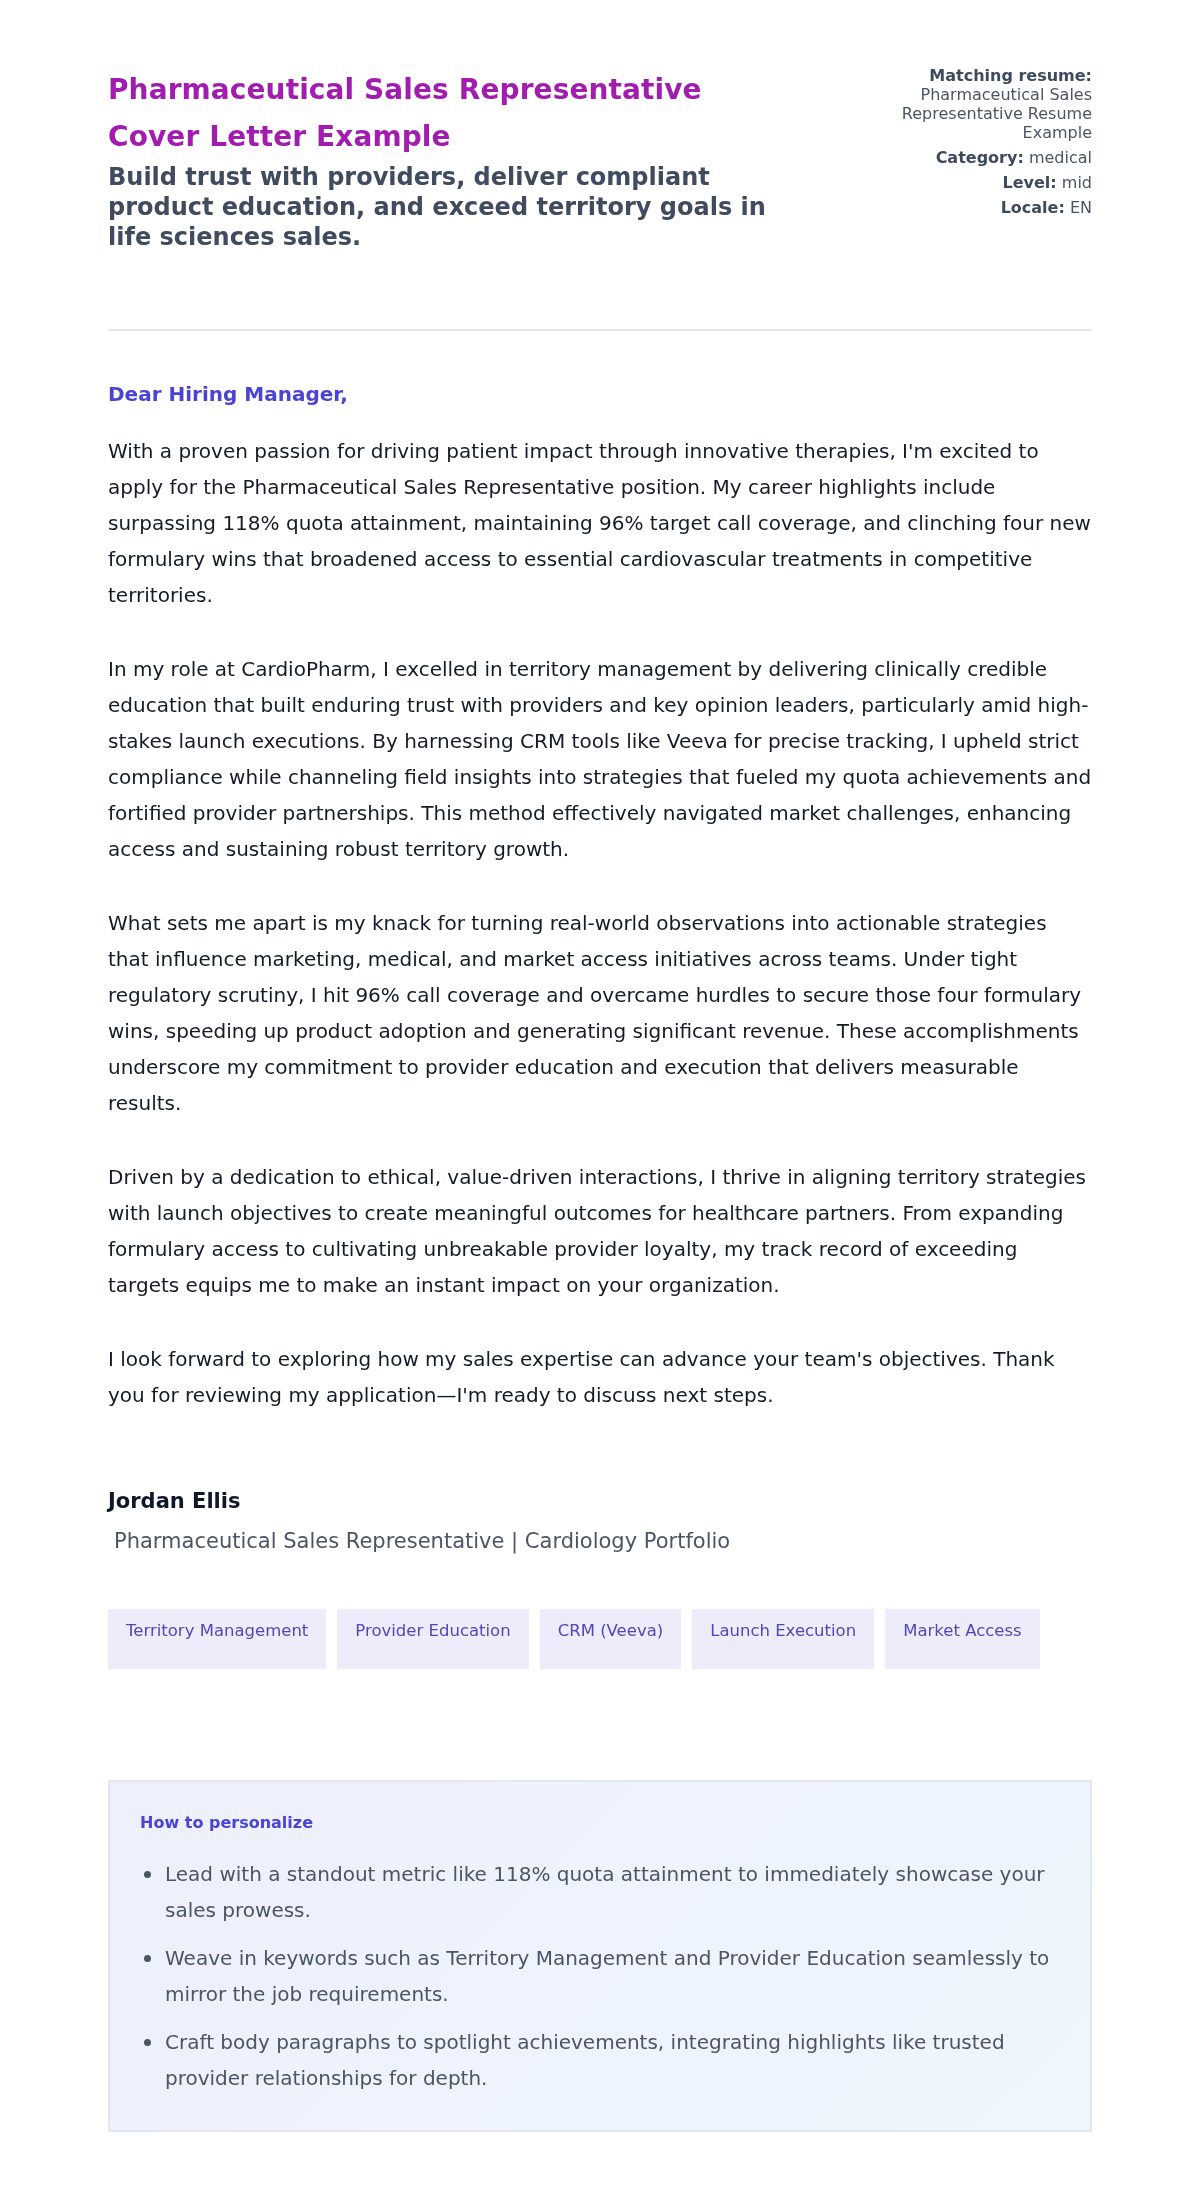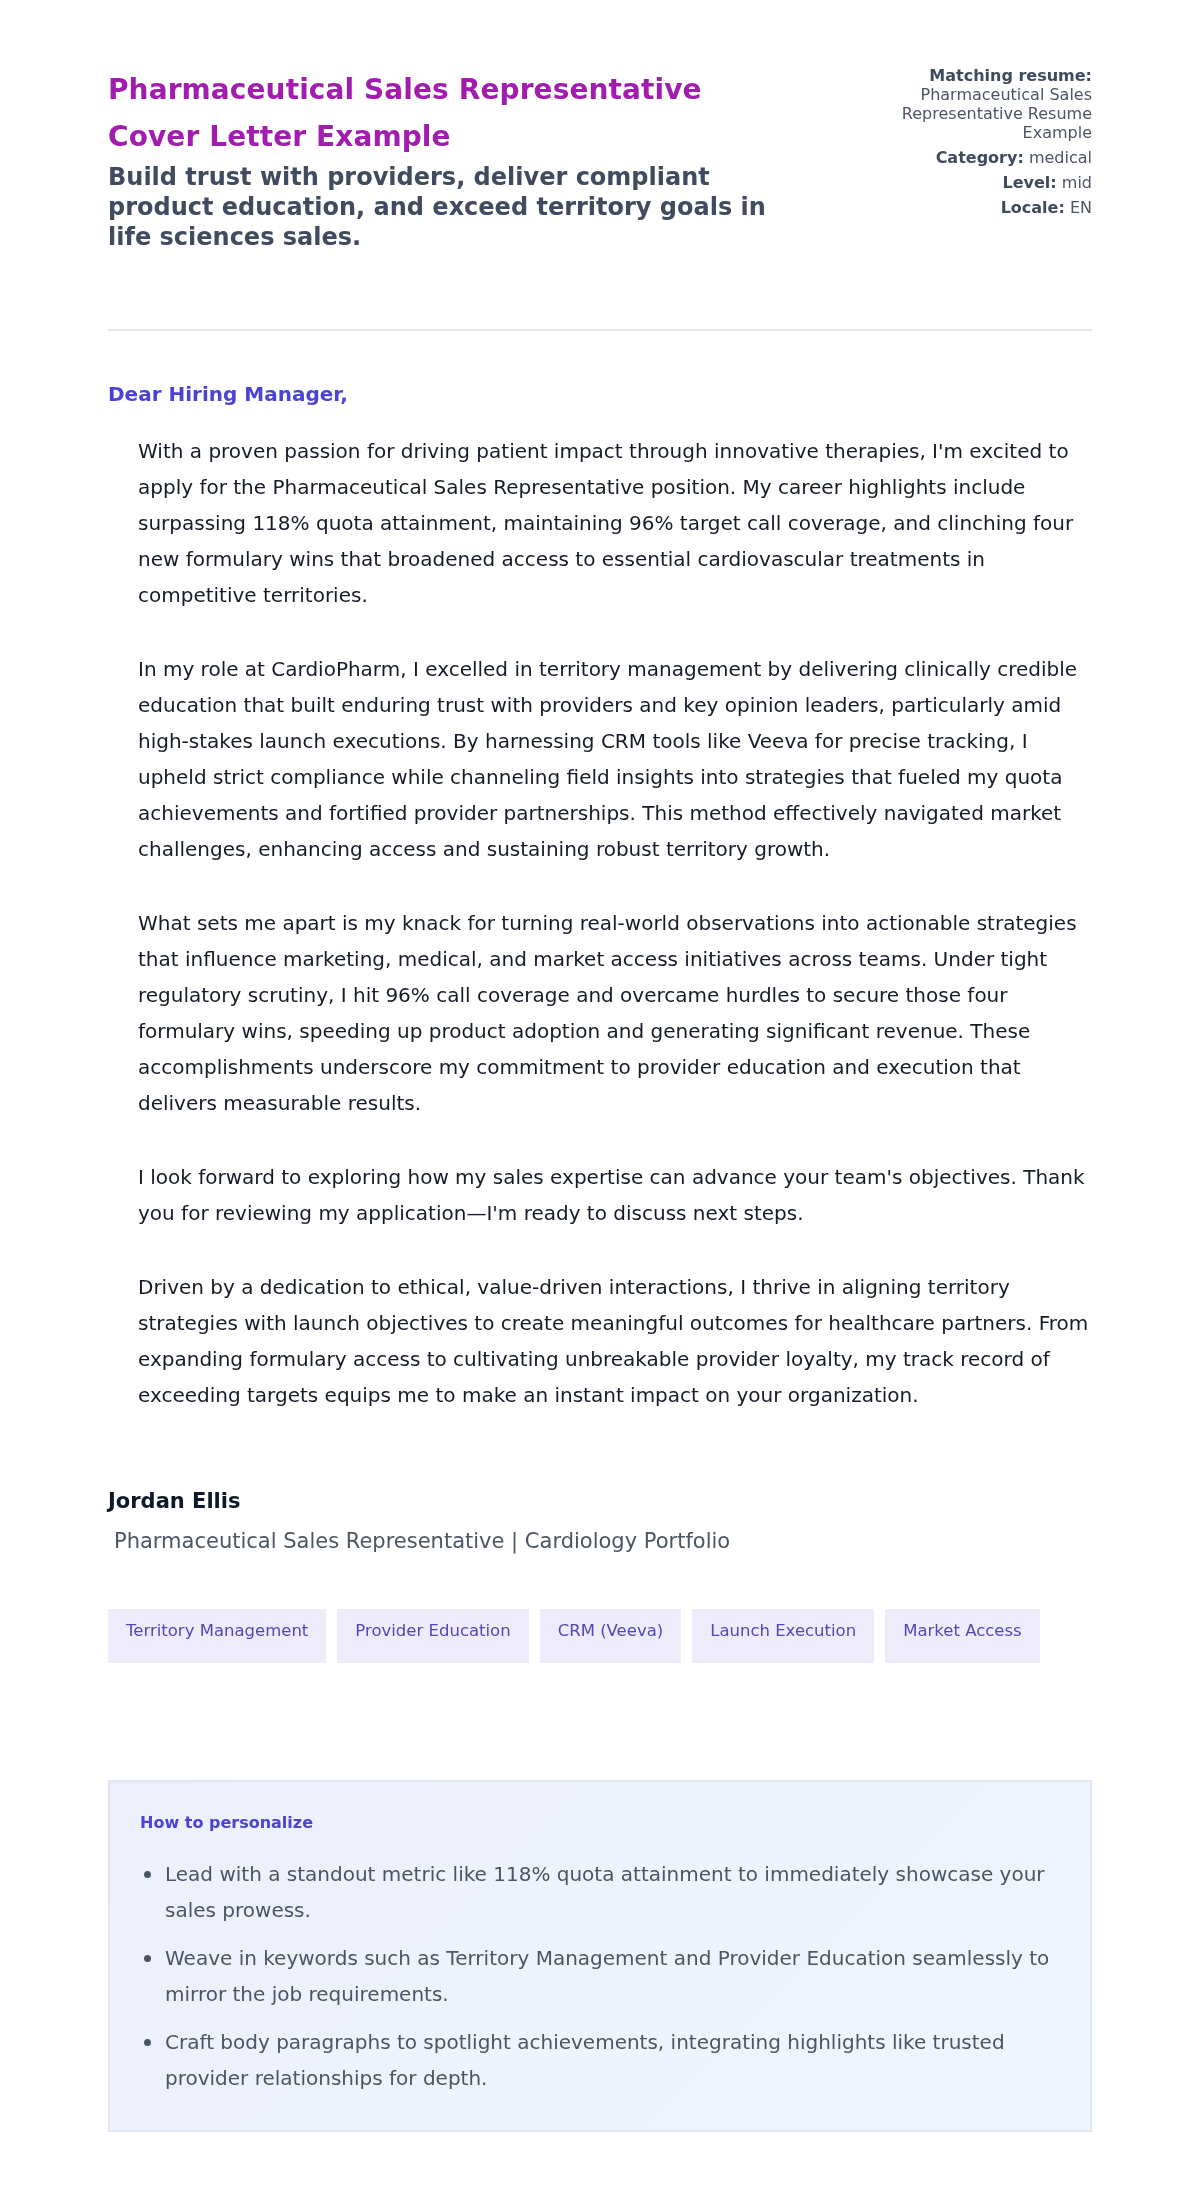--- a/index.html
+++ b/index.html
@@ -53,21 +53,21 @@
     .meta .val { color: #4b5563; }
     .meta .block { display: block; }
 
     .greeting {
       margin-top: 50px;
       font-size: 20px;
       font-weight: bold;
       color: #4a43d6;
       line-height: 26px;
     }
-    .body-text { margin-top: 26px; margin-left: 30px; }
+    .body-text { margin-top: 26px; }
     .para {
       font-size: 20px;
       line-height: 36px;
       color: #151b28;
       margin-bottom: 38px;
     }
     .para:last-child { margin-bottom: 0; }
 
     .signature { margin-top: 74px; }
     .sig-name {
@@ -89,21 +89,21 @@
       display: flex;
       flex-wrap: wrap;
       gap: 11px;
     }
     .tag {
       background: #eeecfb;
       color: #4f48b8;
       font-size: 16.5px;
       line-height: 20px;
       padding: 12px 18px;
-      height: 54px;
+      height: 60px;
       white-space: nowrap;
     }
 
     .tips {
       position: absolute;
       left: 108px;
       top: 1780px;
       width: 984px;
       height: 352px;
       border: 2px solid #e2e5f2;
@@ -168,22 +168,22 @@
       </div>
     </div>
   </header>
 
   <section class="letter">
     <h2 class="greeting">Dear Hiring Manager,</h2>
     <div class="body-text">
       <p class="para">With a proven passion for driving patient impact through innovative therapies, I'm excited to apply for the Pharmaceutical Sales Representative position. My career highlights include surpassing 118% quota attainment, maintaining 96% target call coverage, and clinching four new formulary wins that broadened access to essential cardiovascular treatments in competitive territories.</p>
       <p class="para">In my role at CardioPharm, I excelled in territory management by delivering clinically credible education that built enduring trust with providers and key opinion leaders, particularly amid high-stakes launch executions. By harnessing CRM tools like Veeva for precise tracking, I upheld strict compliance while channeling field insights into strategies that fueled my quota achievements and fortified provider partnerships. This method effectively navigated market challenges, enhancing access and sustaining robust territory growth.</p>
       <p class="para">What sets me apart is my knack for turning real-world observations into actionable strategies that influence marketing, medical, and market access initiatives across teams. Under tight regulatory scrutiny, I hit 96% call coverage and overcame hurdles to secure those four formulary wins, speeding up product adoption and generating significant revenue. These accomplishments underscore my commitment to provider education and execution that delivers measurable results.</p>
+      <p class="para">Driven by a dedication to ethical, value-driven interactions, I thrive in aligning territory strategies with launch objectives to create meaningful outcomes for healthcare partners. From expanding formulary access to cultivating unbreakable provider loyalty, my track record of exceeding targets equips me to make an instant impact on your organization.</p>
       <p class="para">I look forward to exploring how my sales expertise can advance your team's objectives. Thank you for reviewing my application—I'm ready to discuss next steps.</p>
-      <p class="para">Driven by a dedication to ethical, value-driven interactions, I thrive in aligning territory strategies with launch objectives to create meaningful outcomes for healthcare partners. From expanding formulary access to cultivating unbreakable provider loyalty, my track record of exceeding targets equips me to make an instant impact on your organization.</p>
     </div>
 
     <div class="signature">
       <div class="sig-name">Jordan Ellis</div>
       <div class="sig-role">Pharmaceutical Sales Representative | Cardiology Portfolio</div>
     </div>
 
     <div class="tags">
       <span class="tag">Territory Management</span>
       <span class="tag">Provider Education</span>

